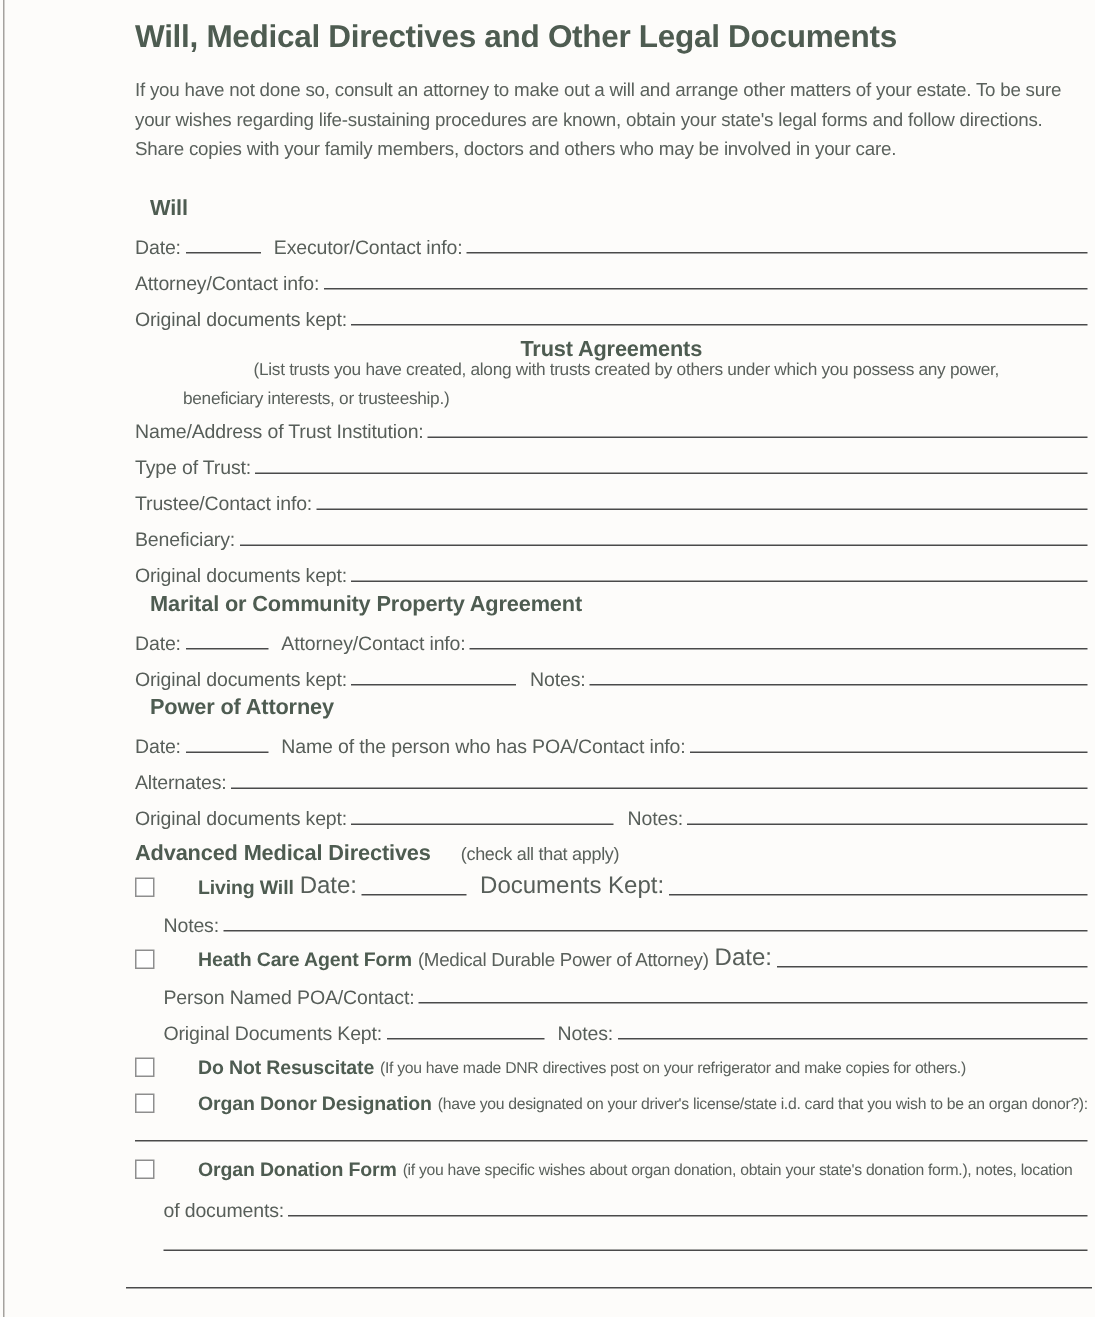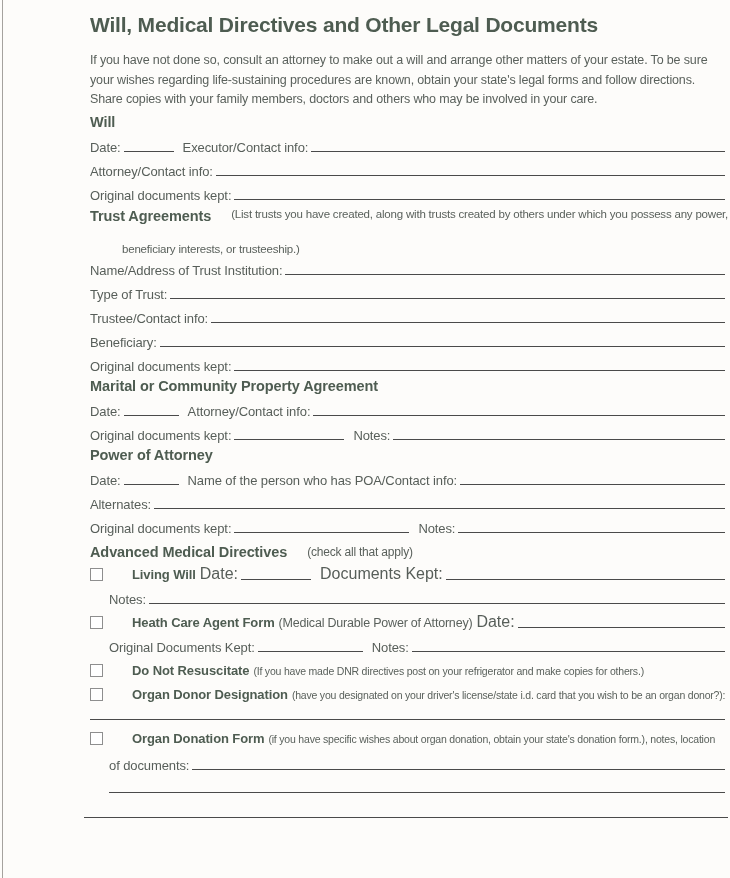--- a/index.html
+++ b/index.html
@@ -15,34 +15,34 @@
     position:absolute;left:2px;top:0;bottom:0;width:1px;
     background:#a5a29e;
   }
   .content{
     padding:13px 5px 0 90px;
   }
   .doc-title{
     font-size:21px;font-weight:700;color:#4e5c51;
     line-height:24px;margin:0 0 14px 0;letter-spacing:-0.2px;
   }
-  .intro{font-size:12.5px;color:#5a615c;letter-spacing:-0.15px;margin:0 0 3px 0;}
+  .intro{font-size:12.5px;color:#5a615c;letter-spacing:-0.15px;margin:0 0 20px 0;}
   .intro span{display:block;white-space:nowrap;line-height:19.5px;}
   h2{
     font-size:14.5px;font-weight:700;color:#4e5c51;
-    line-height:19px;margin:2px 0 0 0;letter-spacing:-0.1px;white-space:nowrap;
+    line-height:19px;margin:2px 0 0 10px;letter-spacing:-0.1px;white-space:nowrap;
   }
   .row{display:flex;align-items:flex-end;height:24px;font-size:13px;letter-spacing:-0.1px;}
   .lbl{white-space:nowrap;padding-bottom:1px;}
   .lbl2{white-space:nowrap;padding-bottom:1px;margin-left:9px;}
   .fill{flex:1;border-bottom:1px solid #4a4a4a;margin-bottom:4px;margin-left:3px;min-width:10px;}
   .fill.sm{flex:none;}
   .w50{width:50px;}.w55{width:55px;}.w70{width:70px;}.w105{width:105px;}.w110{width:110px;}.w175{width:175px;}
   .indent{margin-left:19px;}
-  .trust-head{display:flex;align-items:flex-start;height:23px;margin-top:4px;white-space:nowrap;}
+  .trust-head{display:flex;align-items:center;height:23px;margin-top:4px;white-space:nowrap;flex-direction:column;}
   .h-inline{font-size:14.5px;font-weight:700;color:#4e5c51;letter-spacing:-0.1px;}
   .h-note{font-size:11.5px;color:#5a615c;letter-spacing:-0.2px;margin-left:20px;padding-bottom:1px;}
   .note-line2{font-size:11.5px;color:#5a615c;letter-spacing:-0.2px;height:24px;display:flex;align-items:flex-end;white-space:nowrap;margin-left:32px;}
   .amd-head{display:flex;align-items:flex-end;height:21px;margin-top:2px;white-space:nowrap;}
   .amd-head .h-note{font-size:12px;text-align:center;}
   .cbrow{display:flex;align-items:flex-end;height:24px;white-space:nowrap;}
   .cb{
     width:13px;height:13px;border:1px solid #8e8e8e;background:#fff;
     flex:none;margin:0 5px 3px 0;box-sizing:border-box;
   }
@@ -164,20 +164,24 @@
   </div>
 
   <div class="cbrow">
     <span class="cb"></span>
     <span class="cbl">Heath Care Agent Form</span>
     <span class="cbn-md">(Medical Durable Power of Attorney)</span>
     <span class="lbl">Date:</span>
     <span class="fill"></span>
   </div>
   <div class="row indent">
+    <span class="lbl">Person Named POA/Contact:</span>
+    <span class="fill"></span>
+  </div>
+  <div class="row indent">
     <span class="lbl">Original Documents Kept:</span>
     <span class="fill sm w105"></span>
     <span class="lbl2">Notes:</span>
     <span class="fill"></span>
   </div>
 
   <div class="cbrow">
     <span class="cb"></span>
     <span class="cbl">Do Not Resuscitate</span>
     <span class="cbn">(If you have made DNR directives post on your refrigerator and make copies for others.)</span>

